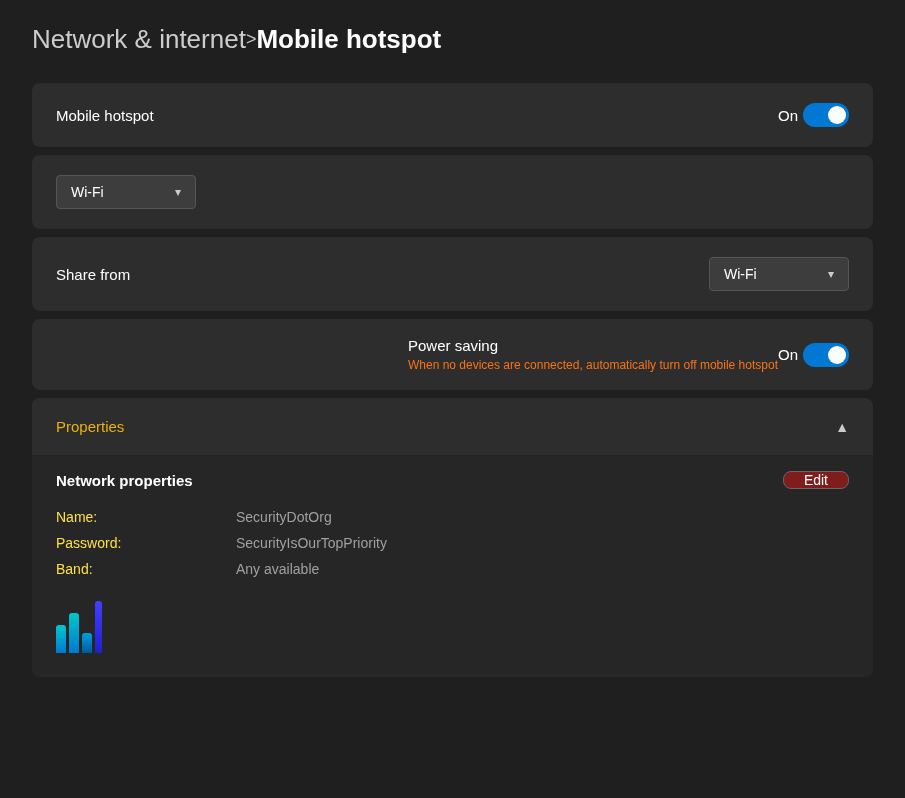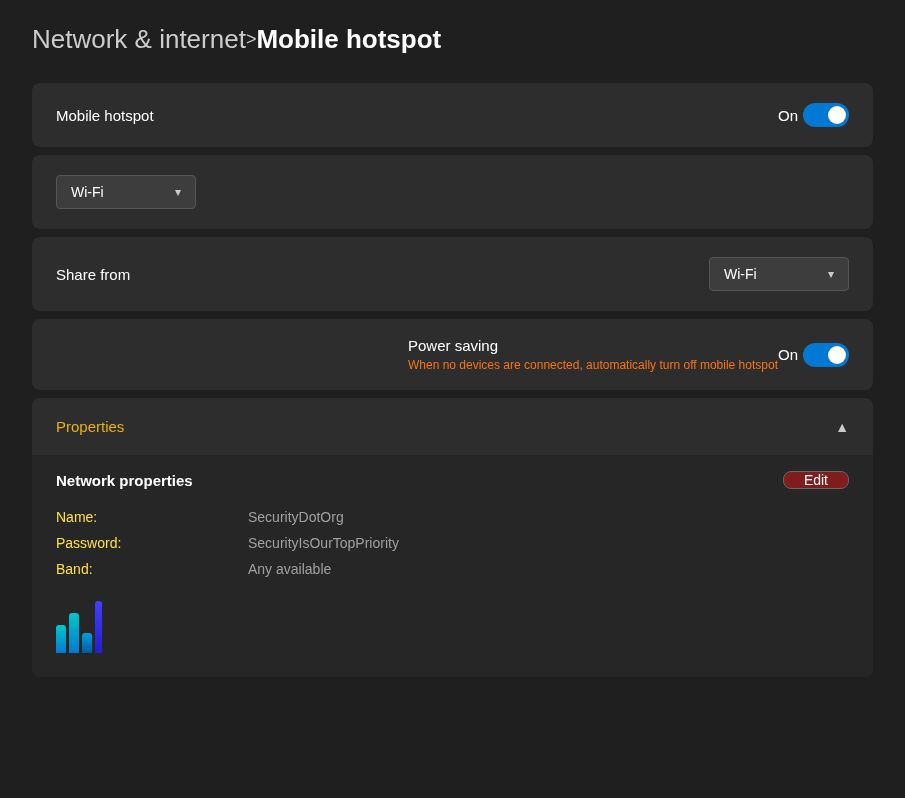--- a/index.html
+++ b/index.html
@@ -220,21 +220,20 @@
     .detail-key {
       font-size: 14px;
       color: #fde047;
       font-weight: 400;
       min-width: 180px;
     }
 
     .detail-value {
       font-size: 14px;
       color: #a0a0a0;
-      margin-left: 12px;
     }
 
     .devices-connected-row {
       display: flex;
       align-items: center;
       justify-content: space-between;
     }
 
     .devices-left {
       display: flex;

